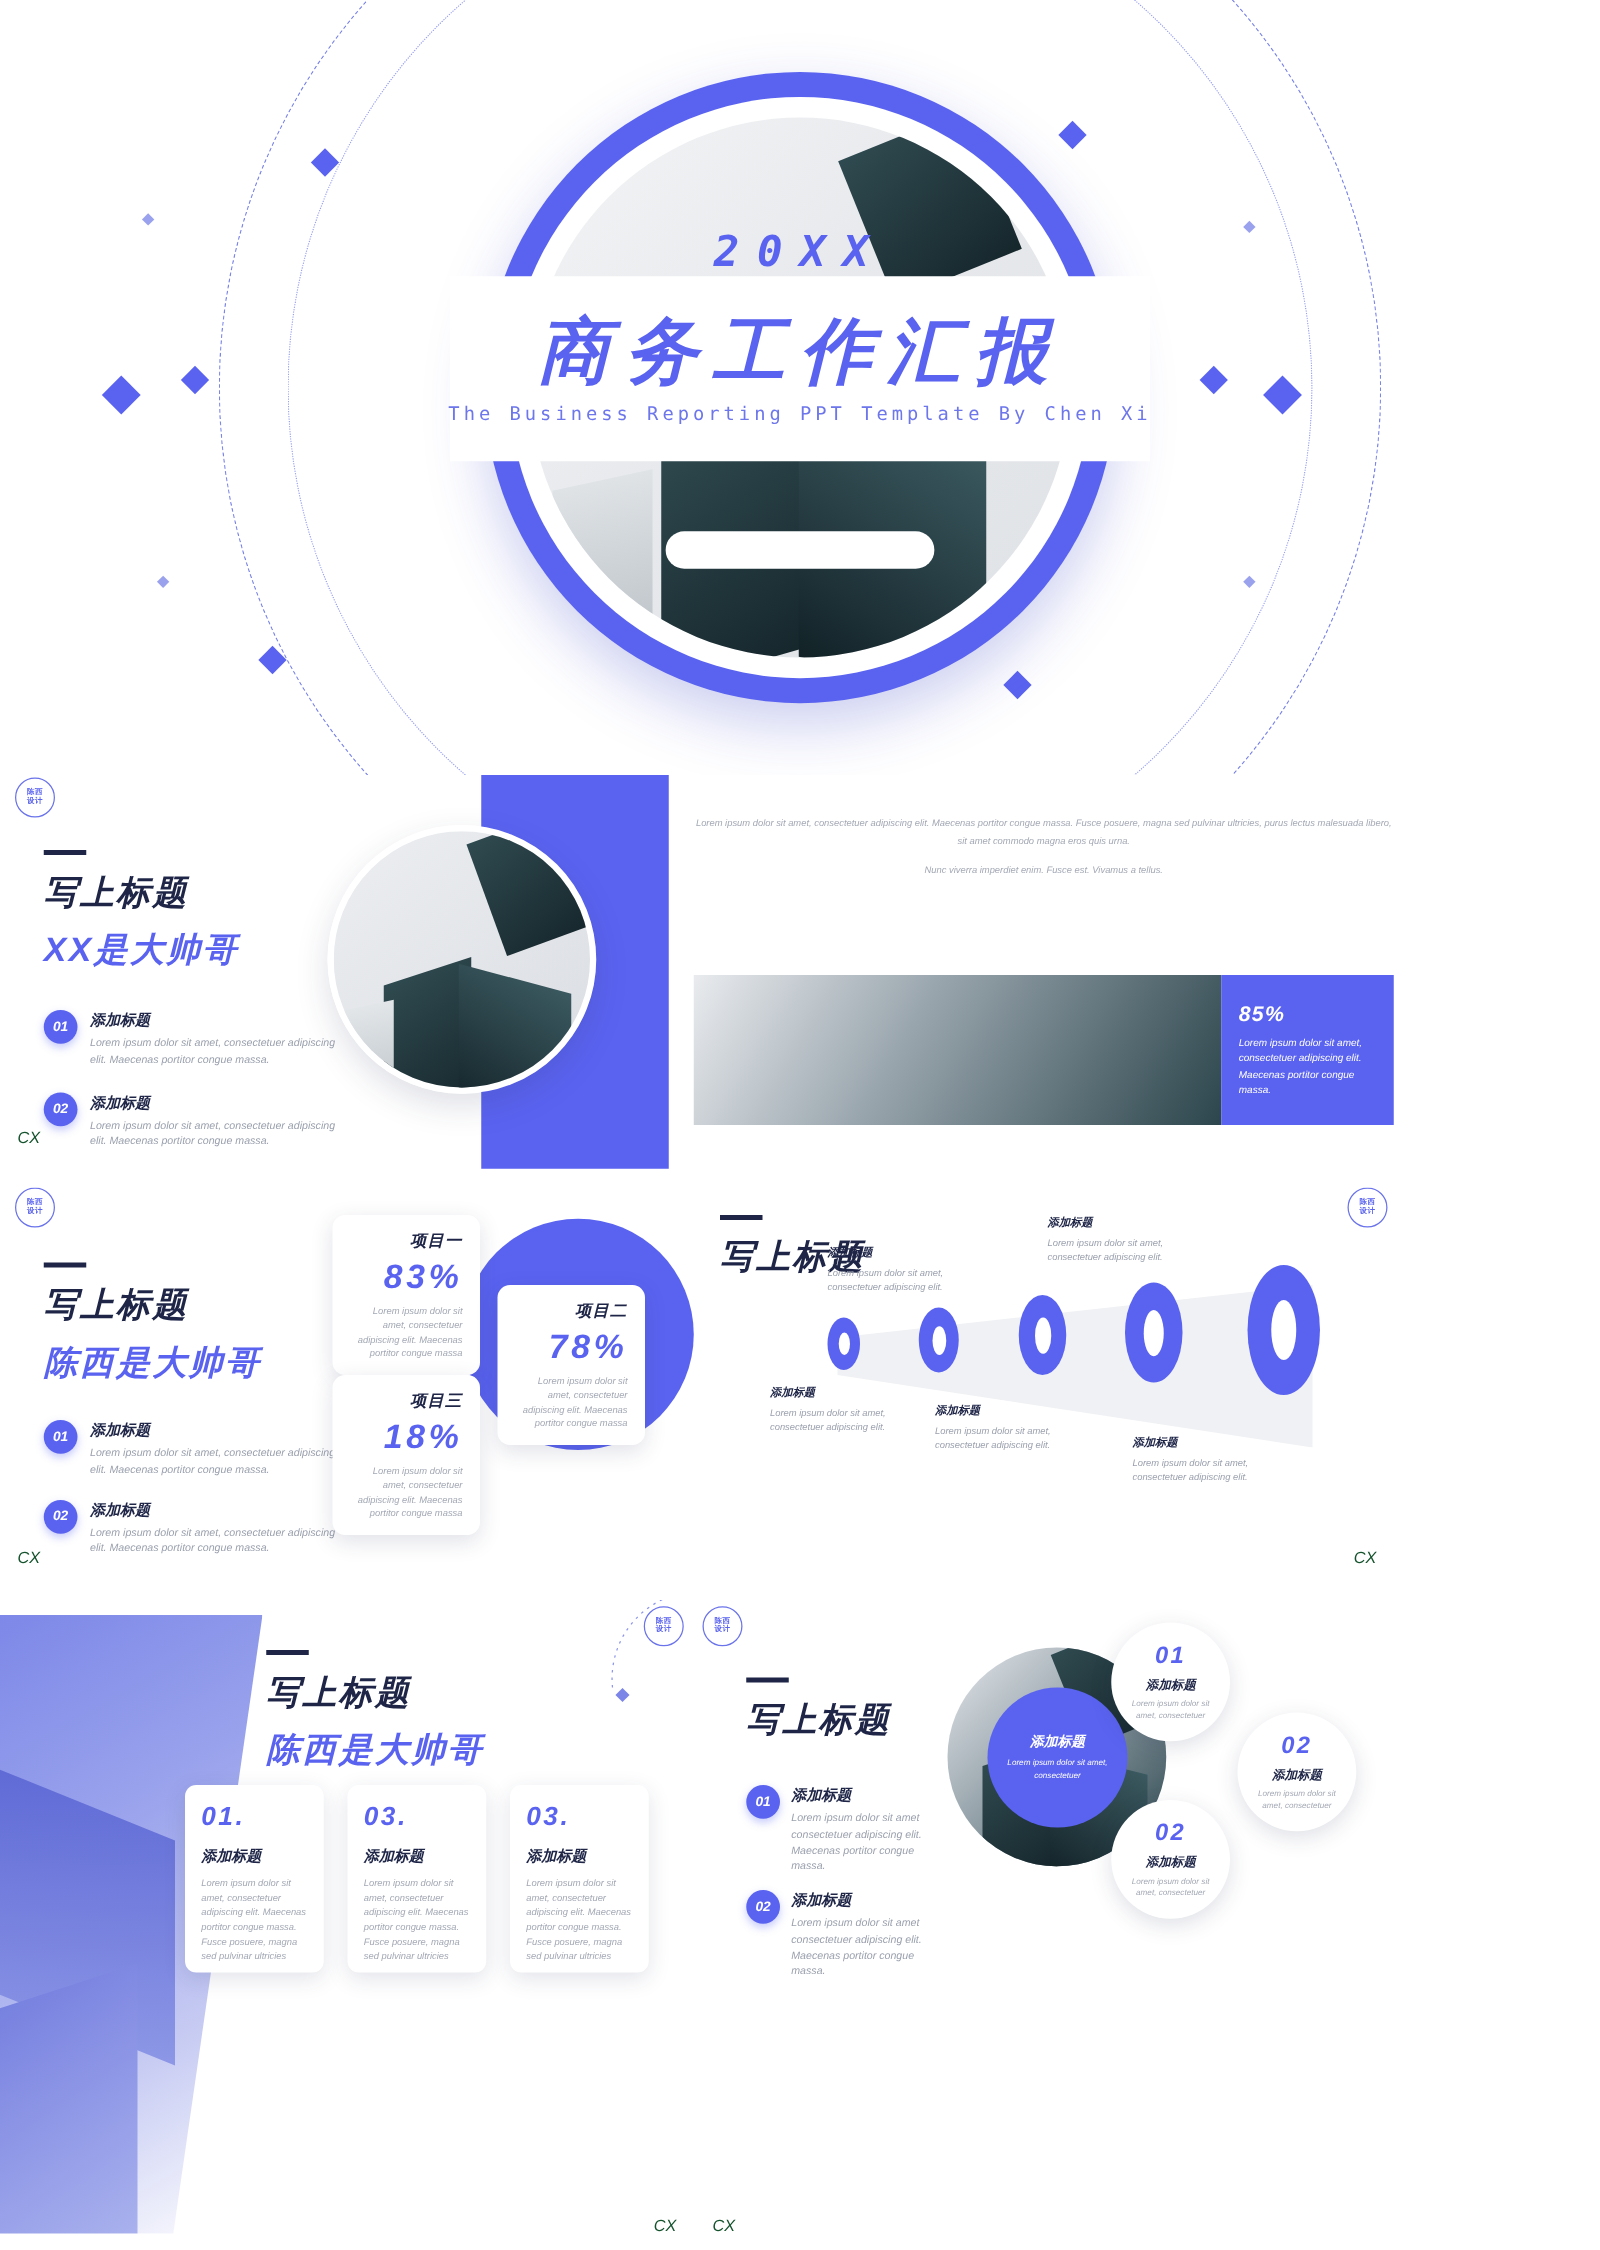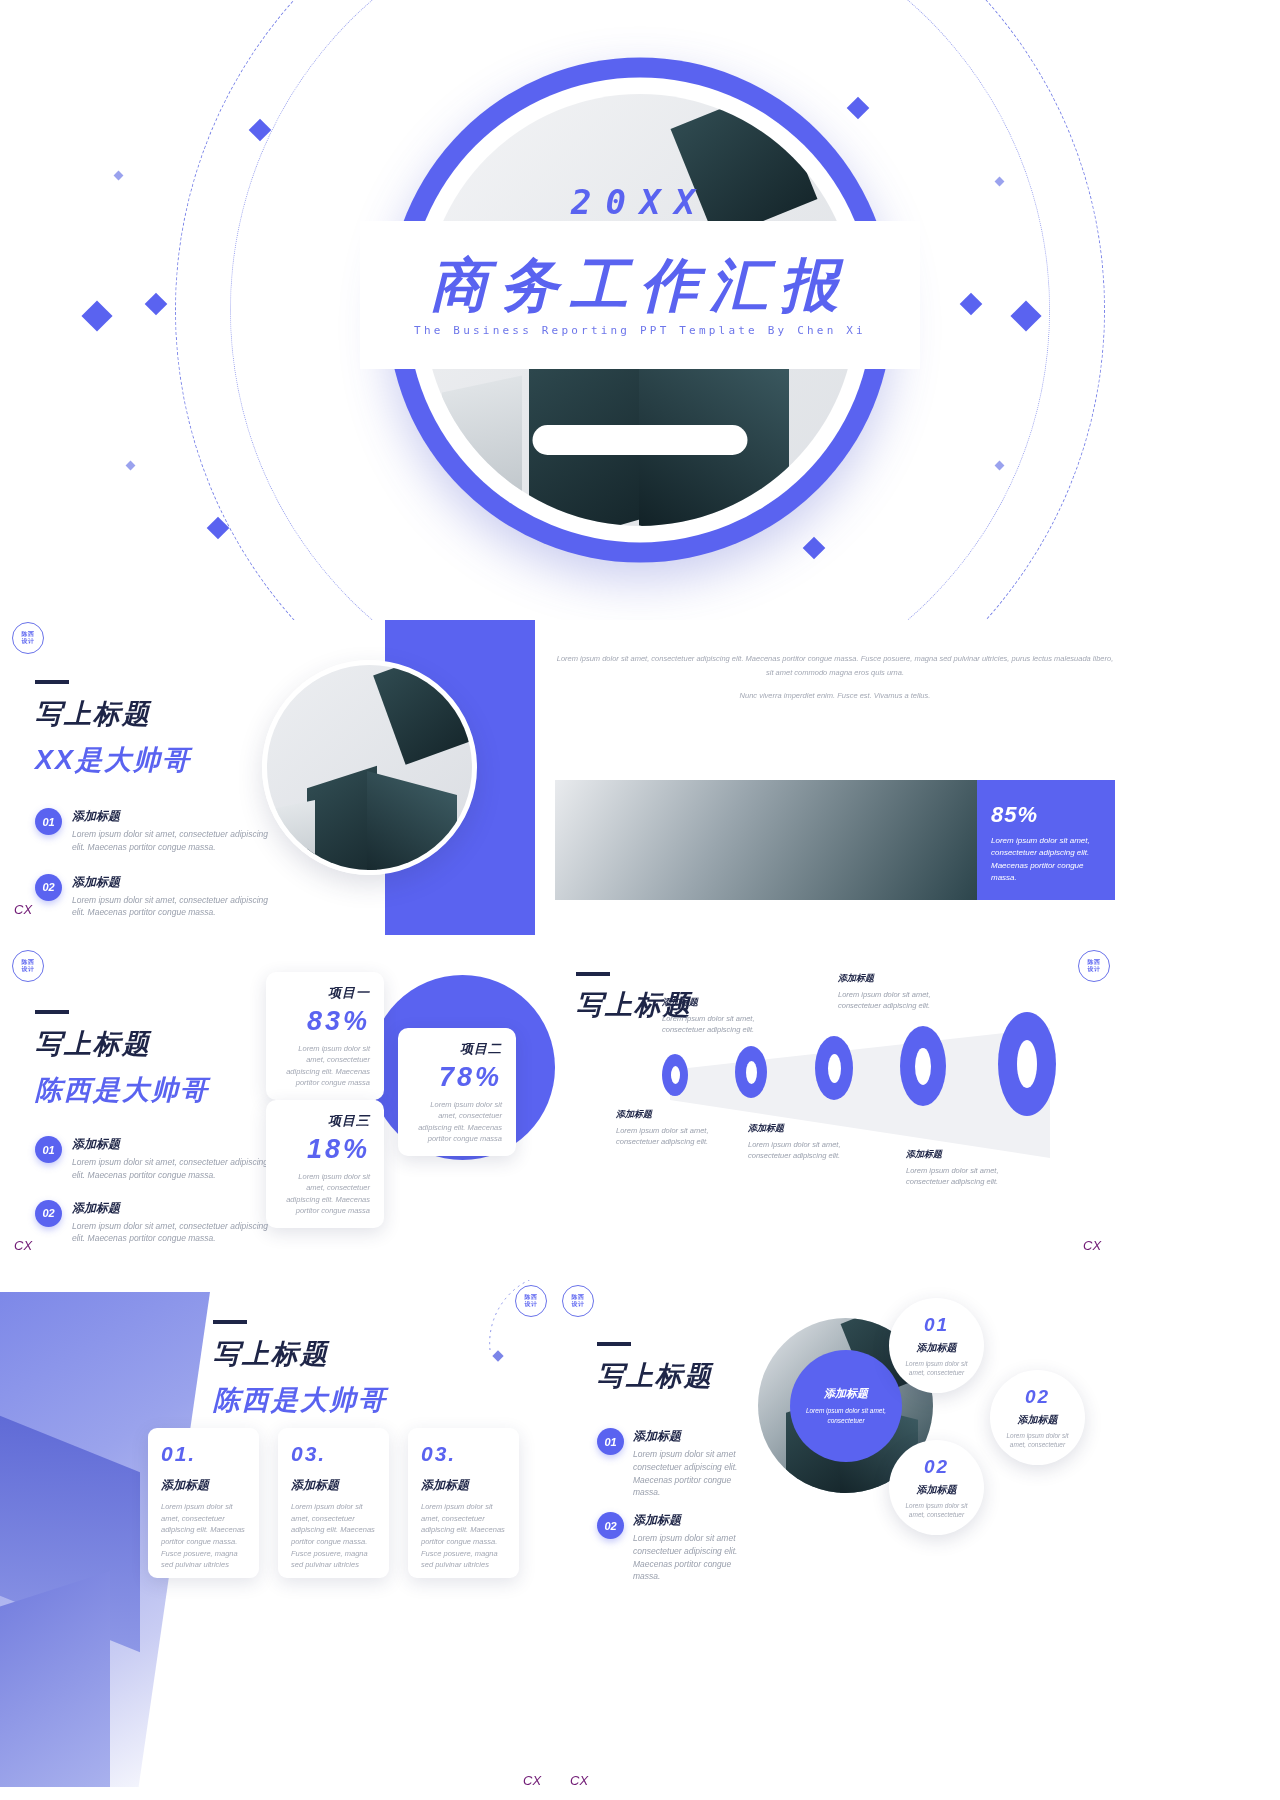--- a/index.html
+++ b/index.html
@@ -61,38 +61,38 @@
     color: #5a63f0; font-style: italic;
     font-family: "DejaVu Sans Mono", monospace;
   }
   .cover-title {
     font-size: 58px; font-weight: bold; color: #5a63f0;
     letter-spacing: 12px; font-style: italic; line-height: 1.1;
     white-space: nowrap;
   }
   .cover-sub {
     margin-top: 8px;
-    font-size: 11px; color: #6d76ea; letter-spacing: 3.2px;
+    font-size: 15px; color: #6d76ea; letter-spacing: 3.2px;
     font-family: "DejaVu Sans Mono", monospace;
     white-space: nowrap;
   }
   .cover-pill {
     position: absolute; left: 50%; top: 425px; transform: translateX(-50%);
     width: 215px; height: 30px; border-radius: 15px; background: #ffffff;
   }
 
   
   .stamp {
     position: absolute; width: 32px; height: 32px; border-radius: 50%;
     border: 1px solid #6a73ea; color: #5a63f0;
     font-size: 6px; line-height: 7px; letter-spacing: .5px;
     display: flex; align-items: center; justify-content: center;
     text-align: center; font-weight: bold;
   }
-  .cx-mark { position: absolute; font-size: 13px; color: #701a75; font-style: italic; }
+  .cx-mark { position: absolute; font-size: 13px; color: #14532d; font-style: italic; }
   .rule-dash { width: 34px; height: 4px; background: #1e2547; }
   .h-cn { font-size: 27px; font-weight: bold; color: #1e2547; font-style: italic; letter-spacing: 2px; }
   .h-cn-blue { font-size: 27px; font-weight: bold; color: #5a63f0; font-style: italic; letter-spacing: 2px; }
   .bullet-num {
     width: 27px; height: 27px; border-radius: 50%; background: #5a63f0;
     color: #fff; font-size: 11px; font-weight: bold; font-style: italic;
     display: flex; align-items: center; justify-content: center;
     box-shadow: 0 3px 7px rgba(90,99,240,.35); flex: 0 0 auto;
   }
   .bullet-title { font-size: 12px; font-weight: bold; color: #1e2547; font-style: italic; }
@@ -109,21 +109,21 @@
   }
   .s2-right { position: absolute; left: 555px; top: 20px; width: 560px; }
   .s2-heading-wrap { display:flex; flex-direction:column; align-items:center; }
   .s2-para { font-size: 7.5px; color: #a3a8b4; line-height: 1.85; text-align: center; font-style: italic; margin-top: 12px; }
   .s2-photo-bar {
     position: absolute; left: 555px; top: 160px; width: 560px; height: 120px;
     display: flex;
   }
   .s2-photo { flex: 1; background: linear-gradient(120deg,#e9ebee 0%,#9aa6ae 40%,#2c454c 100%); }
   .s2-stat { width: 138px; background: #5a63f0; color: #fff; padding: 22px 14px; }
-  .s2-stat-num { font-size: 22px; font-weight: bold; font-style: italic; letter-spacing: 1px; }
+  .s2-stat-num { font-size: 17px; font-weight: bold; font-style: italic; letter-spacing: 1px; }
   .s2-stat-body { font-size: 8px; line-height: 1.55; margin-top: 7px; font-style: italic; }
 
   
   #slide-three { height: 330px; }
   .s3-bigcircle { position: absolute; left: 370px; top: 25px; width: 185px; height: 185px; border-radius: 50%; background: #5a63f0; }
   .card {
     position: absolute; background: #fff; border-radius: 10px;
     box-shadow: 0 5px 18px rgba(40,50,90,.14);
     padding: 12px 14px; text-align: right;
   }

